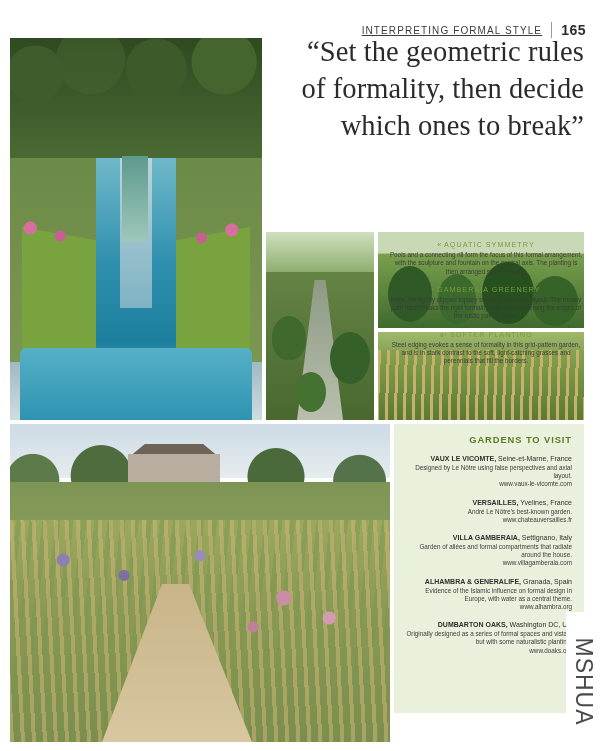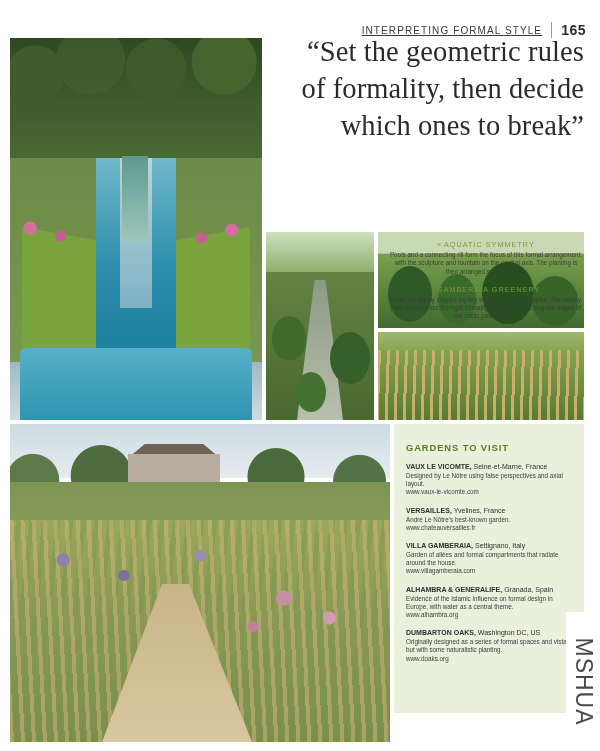--- a/index.html
+++ b/index.html
@@ -72,22 +72,23 @@
 
   
   .photo-bottom{
     position:absolute;left:10px;top:424px;width:380px;height:318px;overflow:hidden;
   }
 
   
   .gardens{
     position:absolute;left:394px;top:424px;width:190px;height:289px;
     background:#e9f0dc;
-    padding:18px 12px 0 12px;
+    padding:10px 12px 0 12px;
     box-sizing:border-box;
+    text-align:right;
   }
   .gardens h2{
     margin:0 0 9px 0;
     font-size:9.4px;letter-spacing:.9px;color:#5d7a28;font-weight:bold;
     font-family:"Liberation Sans", sans-serif;
   }
   .garden{margin-bottom:9px;}
   .garden .gname{
     font-size:7px;color:#2f2f2f;font-weight:bold;line-height:9px;
   }
@@ -247,20 +248,27 @@
       </div>
       <div class="captext">Pools and a connecting rill form the focus of this formal arrangement, with the sculpture and fountain on the central axis. The planting is then arranged symmetrically.</div>
     </div>
     <div class="cap">
       <div class="caphead">
         <span class="arrow">‹</span>
         <span>GAMBERAIA GREENERY</span>
       </div>
       <div class="captext">Here, the tightly clipped topiary supports the axial layout. The mossy path itself breaks the rigid formality, with lawn softening the edges of the rustic paving slabs.</div>
     </div>
+    <div class="cap">
+      <div class="caphead">
+        <span class="arrow">∨‹</span>
+        <span>SOFTER PLANTING</span>
+      </div>
+      <div class="captext">Steel edging evokes a sense of formality in this grid-pattern garden, and is in stark contrast to the soft, light-catching grasses and perennials that fill the borders.</div>
+    </div>
   </div>
 
   <div class="photo-bottom">
     <div class="bp-sky"></div>
     <div class="bp-trees"></div>
     <div class="bp-roof"></div>
     <div class="bp-house"></div>
     <div class="bp-mid"></div>
     <div class="bp-grass"></div>
     <div class="bp-path"></div>

